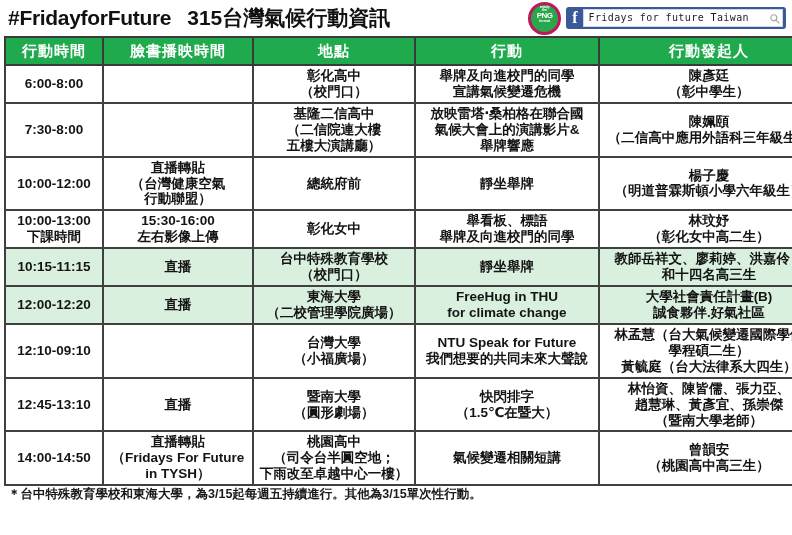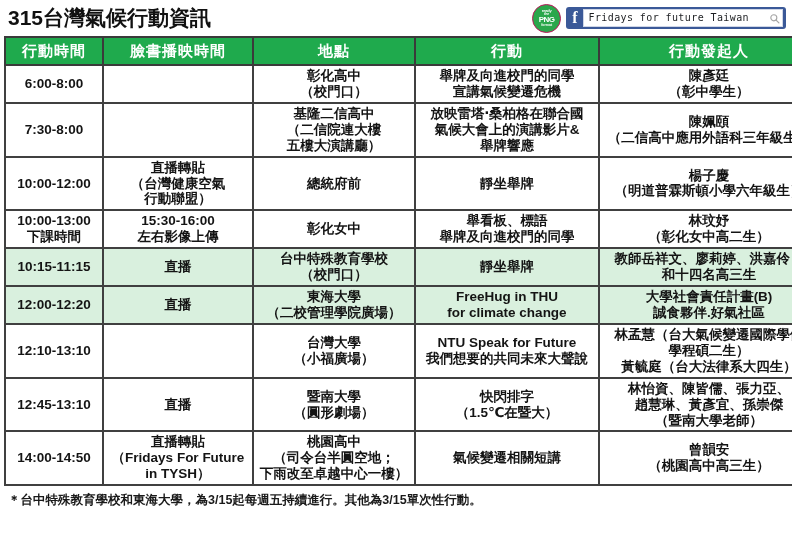--- a/index.html
+++ b/index.html
@@ -57,24 +57,24 @@
     padding-right: 2px;
   }
   .logo-circle {
     width: 27px;
     height: 27px;
     border-radius: 50%;
     background: #2aa74b;
     display: flex;
     flex-direction: column;
     align-items: center;
-    justify-content: center;
+    justify-content: flex-start;
     color: #ffffff;
     line-height: 1;
-    border: 1px solid #be185d;
+    border: 3px solid #be185d;
     overflow: hidden;
   }
   .logo-circle .lg1 { font-size: 4px; font-weight: bold; letter-spacing: -0.2px; }
   .logo-circle .lg2 { font-size: 3.5px; font-weight: bold; }
   .logo-circle .lg3 { font-size: 8px; font-weight: bold; letter-spacing: -0.5px; margin-top: -0.5px;}
   .logo-circle .lg4 { font-size: 3.5px; font-weight: bold; margin-top: 0.5px; }
 
   .fb-pill {
     display: flex;
     align-items: center;
@@ -161,35 +161,35 @@
   th.c-place  { width: 156px; margin-top: 45px; }
   th.c-action { width: 178px; }
   th.c-people { width: 214px; }
 
   .cell-line { display: block; white-space: nowrap; }
   td.tight { font-size: 12.6px; }
   td.tighter { font-size: 12.0px; }
 
   
   .footnote {
-    margin-top: 6px;
     padding-left: 4px;
     font-size: 12.5px;
     font-weight: bold;
     color: #1a1a1a;
     letter-spacing: 0px;
   }
 </style>
 </head>
 <body>
 
 <div class="page">
 
   <div class="topbar">
     <div class="title-wrap">
+      <span class="hashtag">#FridayforFuture</span>
       <span class="title-zh">315台灣氣候行動資訊</span>
     </div>
 
     <div class="brand-group">
       <div class="logo-circle">
         <span class="lg1">ready</span>
         <span class="lg2">the</span>
         <span class="lg3">PNG</span>
         <span class="lg4">format</span>
       </div>
@@ -331,21 +331,21 @@
             <span class="cell-line">FreeHug in THU</span>
             <span class="cell-line">for climate change</span>
           </td>
           <td class="c-people">
             <span class="cell-line">大學社會責任計畫(B)</span>
             <span class="cell-line">誠食夥伴.好氣社區</span>
           </td>
         </tr>
         <tr>
           <td class="c-time">
-            <span class="cell-line">12:10-13:10</span>
+            <span class="cell-line">12:10-09:10</span>
           </td>
           <td class="c-fb"></td>
           <td class="c-place">
             <span class="cell-line">台灣大學</span>
             <span class="cell-line">（小福廣場）</span>
           </td>
           <td class="c-action tighter">
             <span class="cell-line">NTU Speak for Future</span>
             <span class="cell-line">我們想要的共同未來大聲說</span>
           </td>

